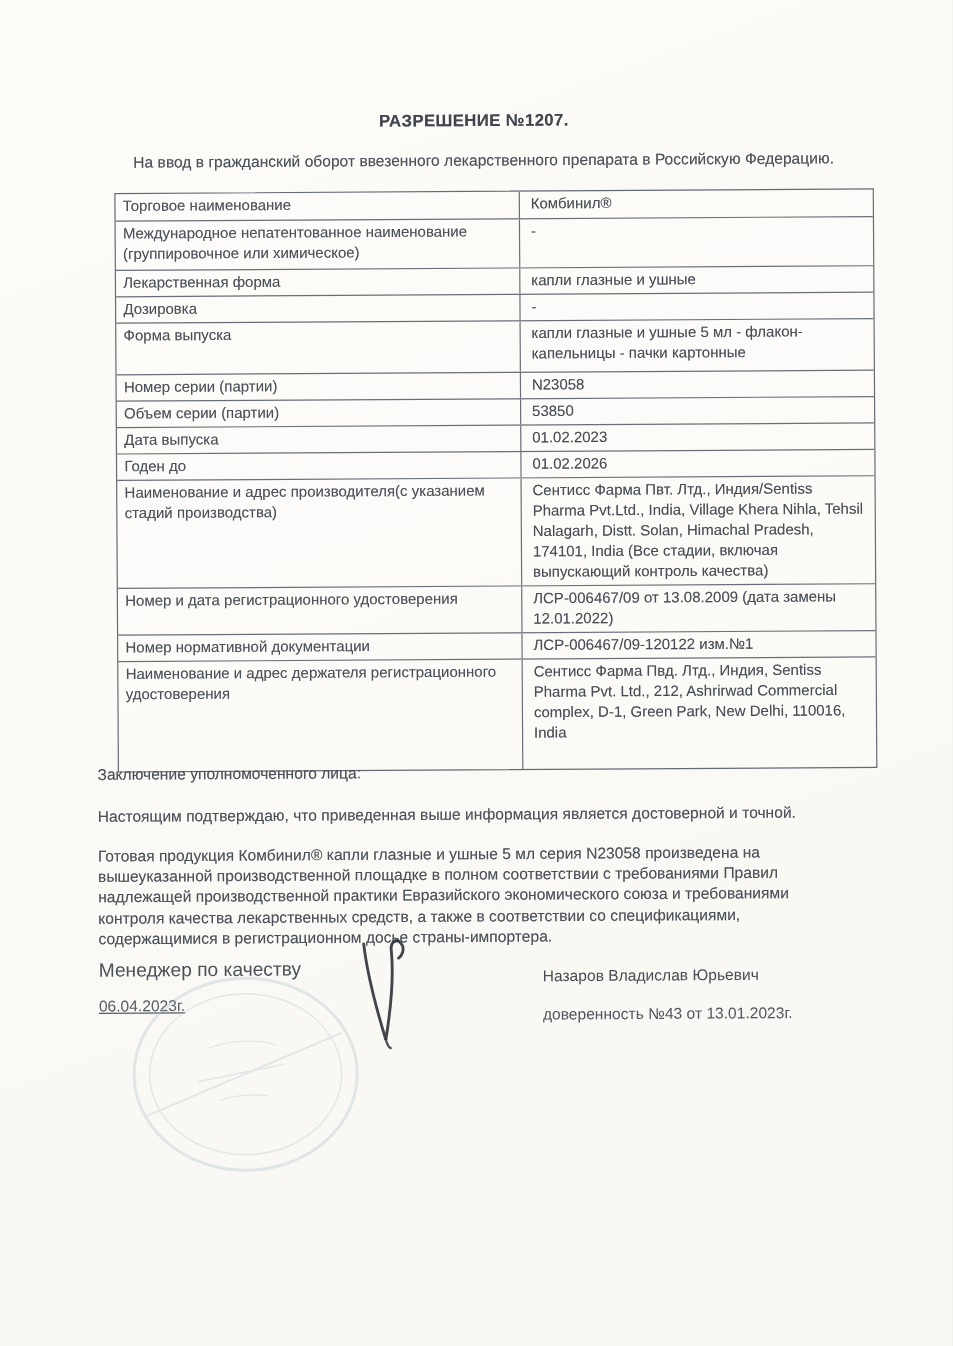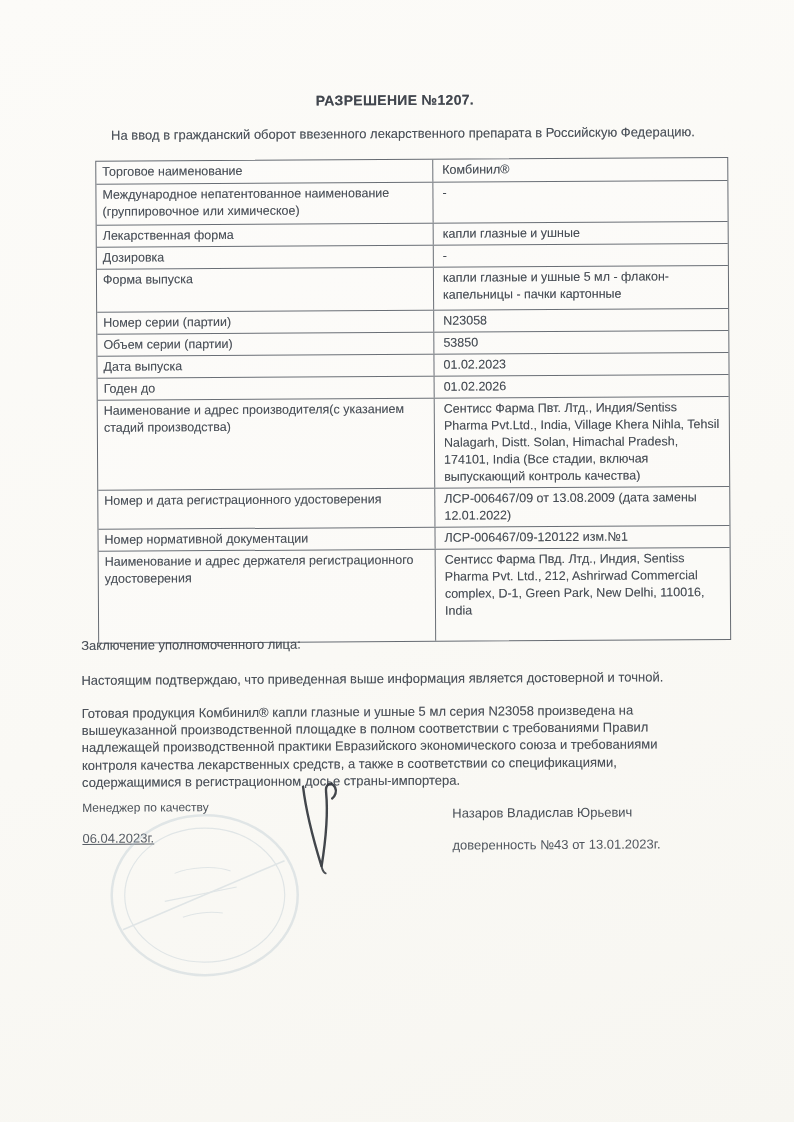--- a/index.html
+++ b/index.html
@@ -71,21 +71,21 @@
   .para1{
     position:absolute;left:80px;top:670px;width:640px;
     font-size:13px;line-height:17px;color:#4b5159;
     text-shadow:0 0 .5px rgba(75,81,89,.4);
   }
   .para2{
     position:absolute;left:80px;top:703px;width:585px;
     font-size:13px;line-height:17.2px;color:#4b5159;
     text-shadow:0 0 .5px rgba(75,81,89,.4);
   }
-  .sig-role{position:absolute;left:80px;top:799px;font-size:12px;color:#4b5159;}
+  .sig-role{position:absolute;left:80px;top:799px;font-size:16px;color:#4b5159;}
   .sig-date{position:absolute;left:80px;top:829px;font-size:13px;color:#565c64;text-decoration:underline;}
   .sig-name{position:absolute;left:450px;top:806px;font-size:13px;color:#474d55;}
   .sig-auth{position:absolute;left:450px;top:838px;font-size:13px;color:#51575f;}
   .signature-svg{position:absolute;left:293px;top:778px;}
   .stamp-svg{position:absolute;left:102px;top:808px;opacity:.55;}
 </style>
 </head>
 <body>
 
 <div class="page">

